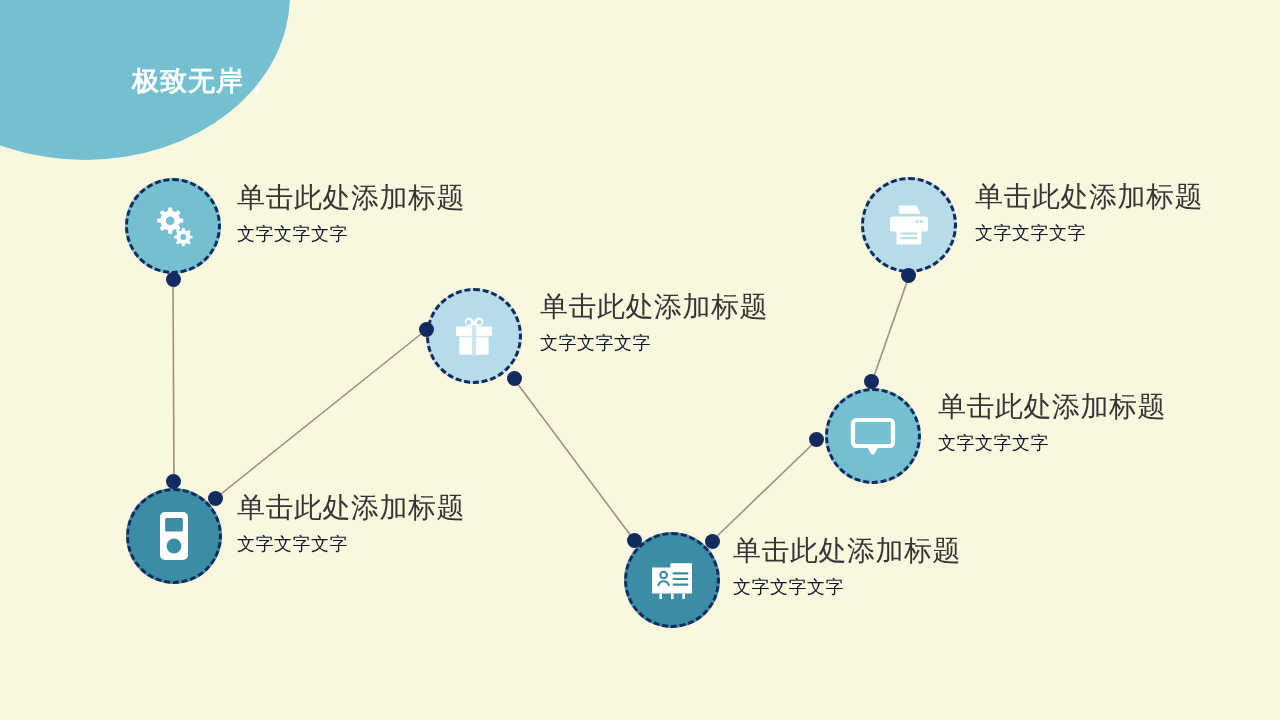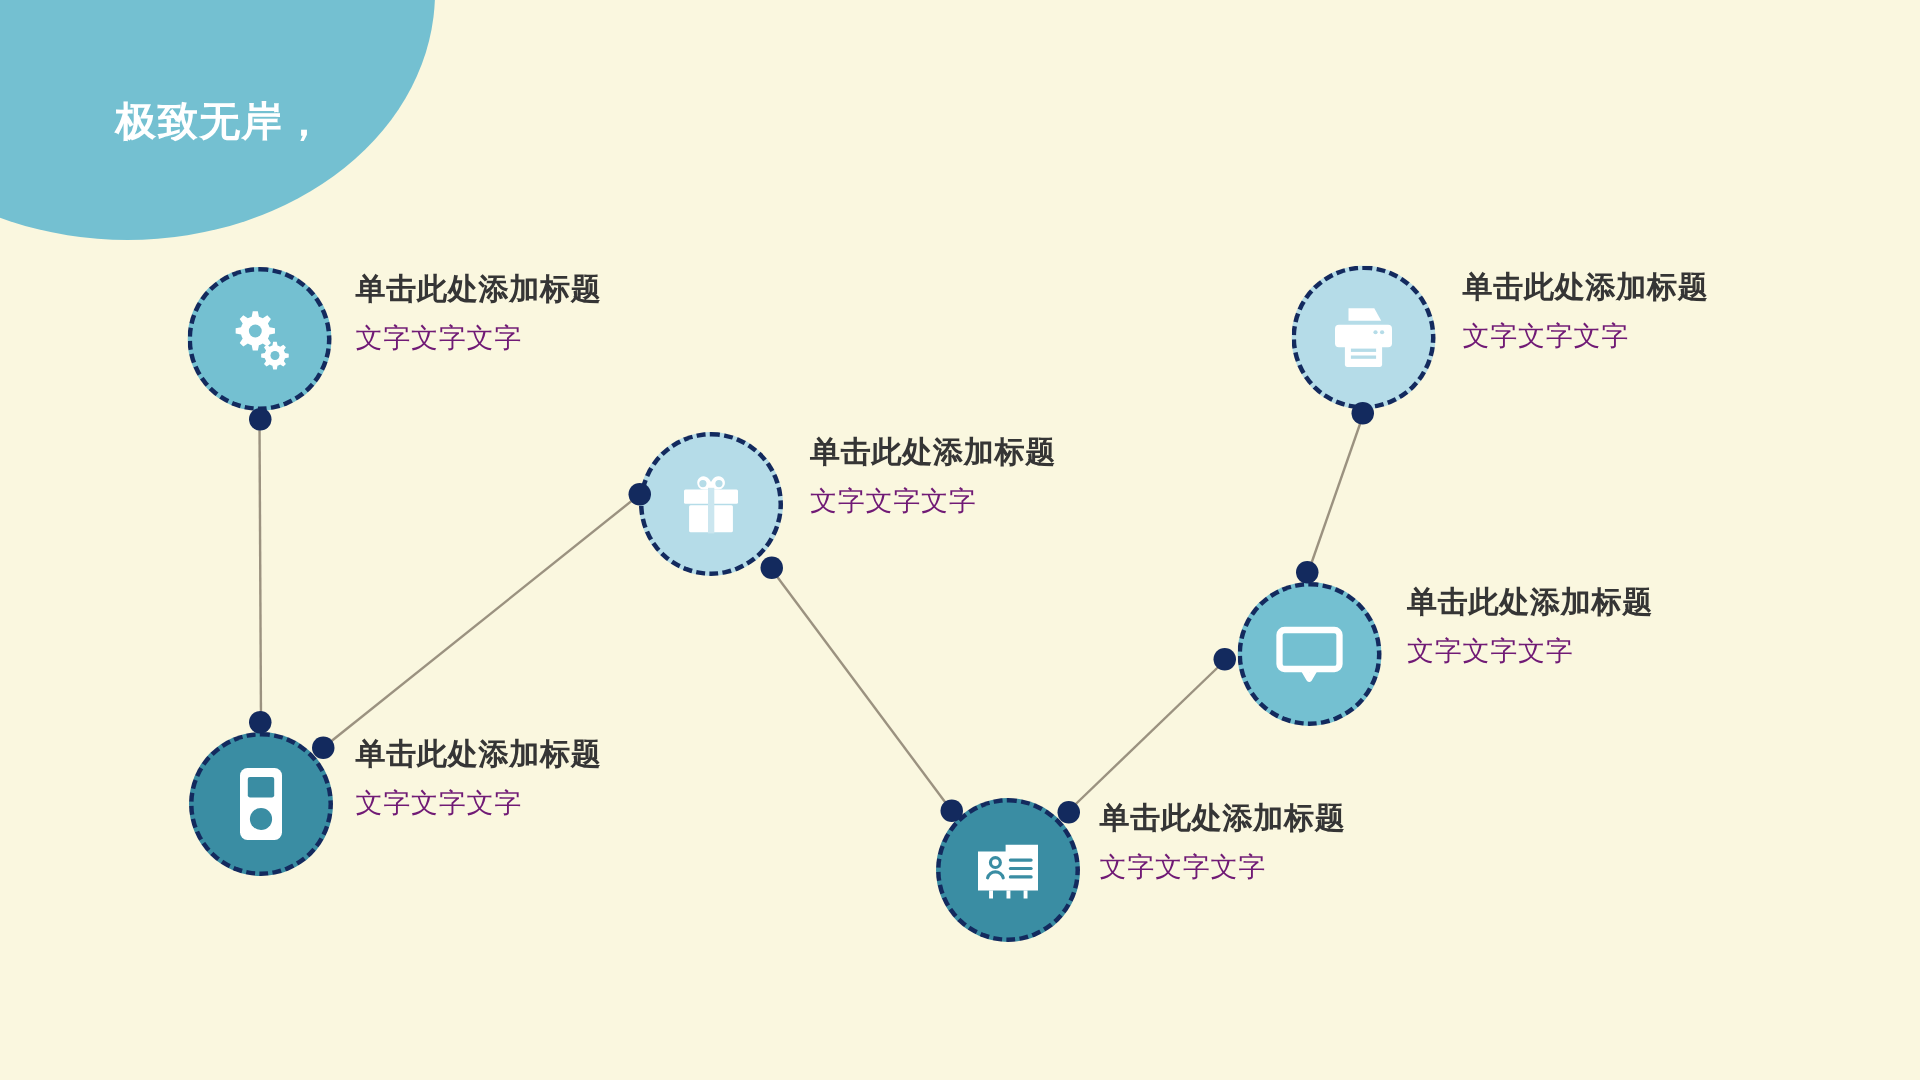--- a/index.html
+++ b/index.html
@@ -38,21 +38,21 @@
     position: absolute;
     left: 22px;
     top: 24px;
     z-index: 3;
     color: #ffffff;
     font-size: 27px;
     font-weight: bold;
     line-height: 1.42;
     letter-spacing: 1px;
     white-space: pre-line;
-    text-align: center;
+    text-align: right;
     width: 250px;
   }
   #header-title .ln2 {
     display: block;
     padding-left: 60px;
   }
 
   
   #links {
     position: absolute;
@@ -90,29 +90,29 @@
     background: #132a5e;
     z-index: 6;
   }
 
   .label {
     position: absolute;
     z-index: 5;
     white-space: nowrap;
   }
   .label .title {
-    font-size: 20px;
-    font-weight: bold;
+    font-size: 28px;
+    font-weight: normal;
     color: #353535;
     line-height: 1.15;
     letter-spacing: 0.5px;
   }
   .label .sub {
     font-size: 18px;
-    color: #701a75;
+    color: #0f172a;
     line-height: 1.2;
     margin-top: 10px;
     letter-spacing: 0.5px;
   }
 </style>
 </head>
 <body>
 
 <div id="slide">
 

